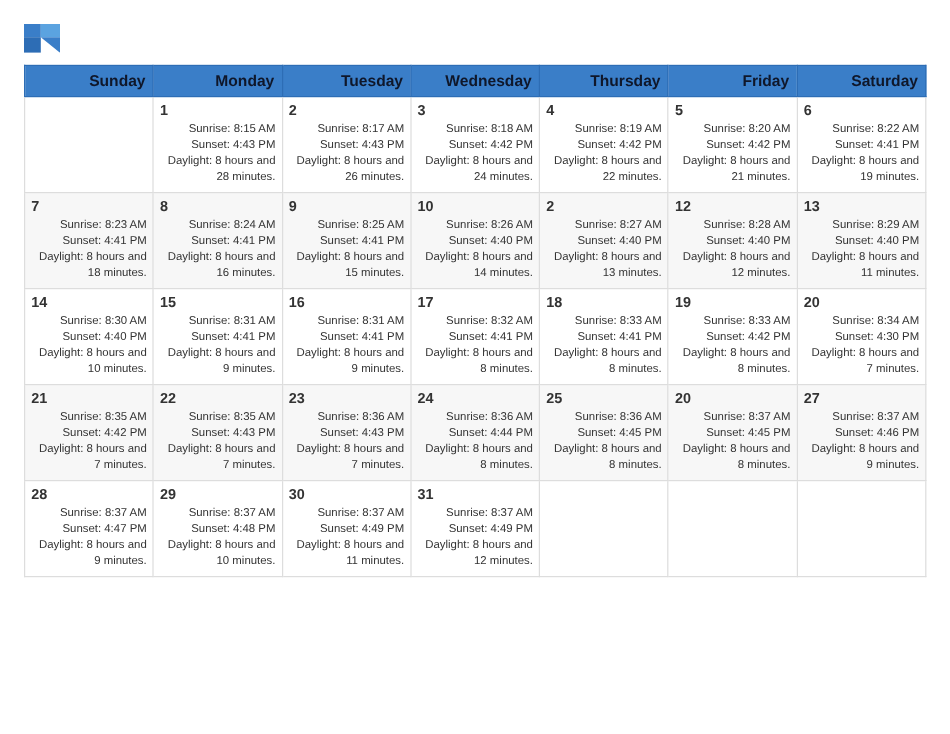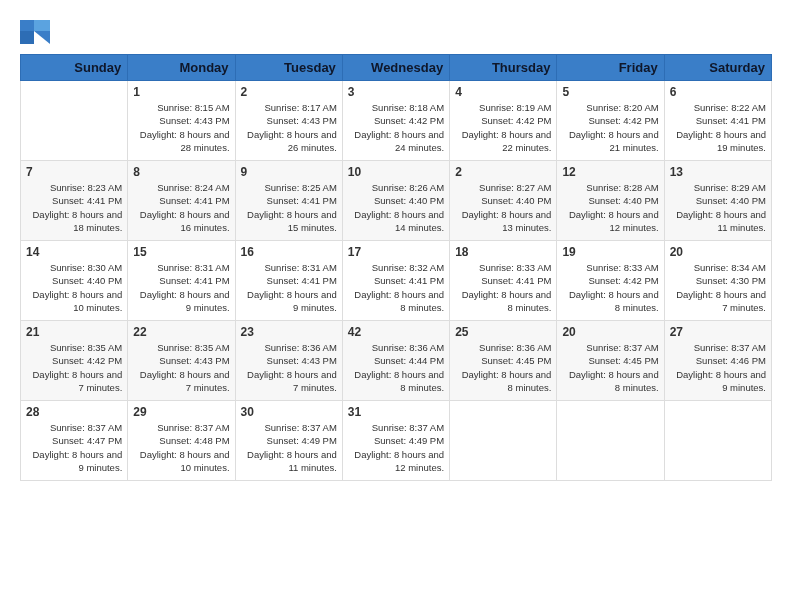--- a/index.html
+++ b/index.html
@@ -270,21 +270,21 @@
 Sunset: 4:43 PM
 Daylight: 8 hours and 7 minutes.</div>
           </td>
           <td>
             <div class="day-number">23</div>
             <div class="day-info" style="white-space: pre-line;">Sunrise: 8:36 AM
 Sunset: 4:43 PM
 Daylight: 8 hours and 7 minutes.</div>
           </td>
           <td>
-            <div class="day-number">42</div>
+            <div class="day-number">24</div>
             <div class="day-info" style="white-space: pre-line;">Sunrise: 8:36 AM
 Sunset: 4:44 PM
 Daylight: 8 hours and 8 minutes.</div>
           </td>
           <td>
             <div class="day-number">25</div>
             <div class="day-info" style="white-space: pre-line;">Sunrise: 8:36 AM
 Sunset: 4:45 PM
 Daylight: 8 hours and 8 minutes.</div>
           </td>

